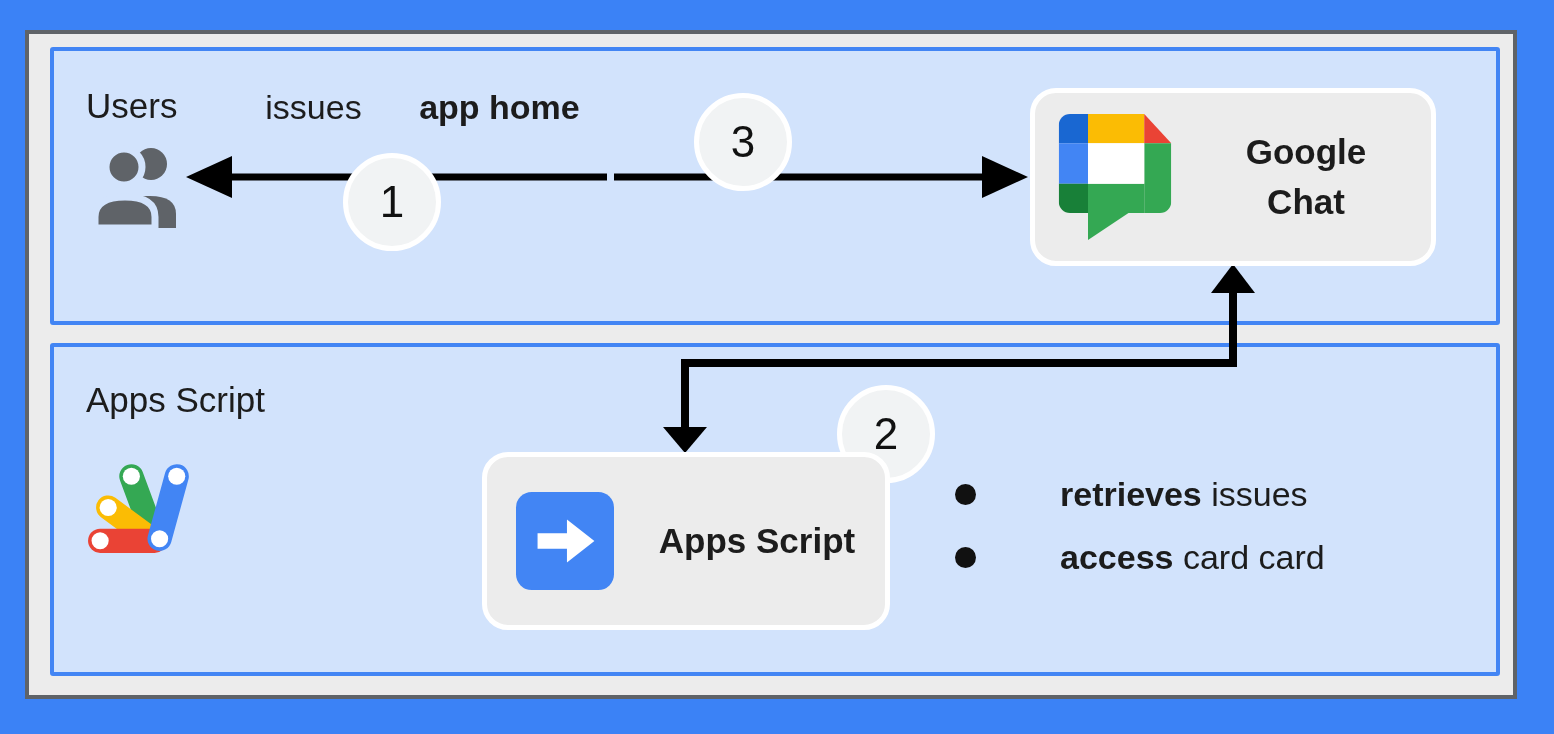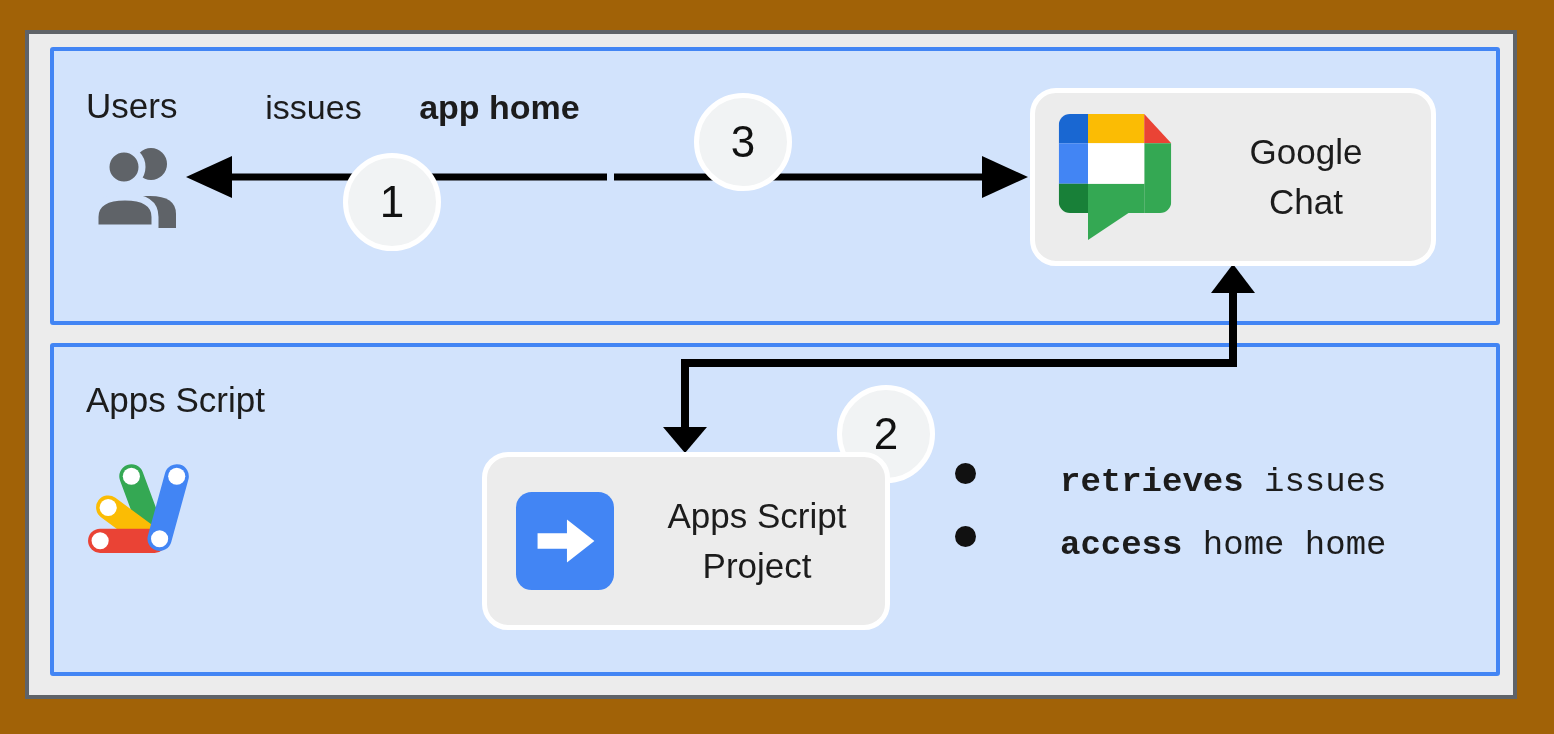--- a/index.html
+++ b/index.html
@@ -4,21 +4,21 @@
 <style>
   :root{
     --panel-fill:#d2e3fc; --panel-border:#4285f4; --frame-fill:#ececec; --frame-border:#5f6368;
     --node-fill:#ececec; --circle-fill:#f1f3f4; --arrow:#000000;
     --google-blue:#4285f4; --google-dark-blue:#1967d2; --google-yellow:#fbbc04;
     --google-red:#ea4335; --google-green:#34a853; --google-dark-green:#188038;
     --users-icon:#5f6368; --text:#1c1c1c;
   }
   html,body{margin:0;padding:0;background:#fff;}
   body{font-family:"Liberation Sans",sans-serif;color:var(--text);}
-  .canvas{position:relative;width:1554px;height:734px;background:#a16207;overflow:hidden;}
+  .canvas{position:relative;width:1554px;height:734px;background:#3b82f6;overflow:hidden;}
   .frame{position:absolute;left:25px;top:30px;width:1492px;height:669px;
     background:var(--frame-fill);border:4px solid var(--frame-border);box-sizing:border-box;}
   .panel{position:absolute;background:var(--panel-fill);border:4px solid var(--panel-border);
     box-sizing:border-box;border-radius:3px;}
   .panel-users{left:50px;top:47px;width:1450px;height:278px;}
   .panel-apps-script{left:50px;top:343px;width:1450px;height:333px;}
   .lane-label{position:absolute;font-size:35px;color:var(--text);}
   .users-label{left:86px;top:86px;}
   .apps-script-label{left:86px;top:380px;}
   .arrow-layer{position:absolute;left:0;top:0;width:1554px;height:734px;pointer-events:none;}
@@ -29,26 +29,26 @@
   .circle-3{left:694px;top:93px;}
   .circle-2{left:837px;top:385px;}
   .edge-label{position:absolute;font-size:34px;text-align:center;color:var(--text);}
   .edge-label b{font-weight:700;margin-left:48px;}
   .label-access{left:255px;top:88px;width:335px;}
   .label-card{left:580px;top:222px;width:315px;}
   .node{position:absolute;background:var(--node-fill);border:5px solid #fff;border-radius:26px;
     box-sizing:border-box;display:flex;align-items:center;}
   .node-chat{left:1030px;top:88px;width:406px;height:178px;padding-left:22px;gap:24px;}
   .node-project{left:482px;top:452px;width:408px;height:178px;padding-left:28px;gap:30px;}
-  .node-label{flex:1;font-size:35px;font-weight:400;text-align:center;line-height:1.42;padding-right:16px;}
+  .node-label{flex:1;font-size:35px;font-weight:700;text-align:center;line-height:1.42;padding-right:16px;}
   .logo{flex:0 0 auto;display:block;}
   .as-logo{position:absolute;left:84px;top:452px;}
   .users-icon{position:absolute;left:90px;top:136px;}
   .bullets{position:absolute;left:940px;top:463px;width:480px;list-style:none;margin:0;padding:0;}
-  .bullet-row{display:flex;align-items:flex-start;height:63px;font-family:Liberation Mono, monospace;}
+  .bullet-row{display:flex;align-items:center;height:63px;}
   .bullet-dot{width:21px;height:21px;border-radius:50%;background:#111;margin-left:15px;margin-right:84px;flex:0 0 auto;}
   .bullet-text{font-size:34px;white-space:pre;}
   .bullet-text b{font-weight:700;}
 </style>
 </head>
 <body>
 
 <div class="canvas">
   <div class="frame"></div>
 
@@ -139,27 +139,26 @@
     </g>
   </svg>
 
   <div class="node node-project">
     <svg class="logo" width="100" height="98" viewBox="0 0 100 100">
       <rect x="0" y="0" width="100" height="100" rx="16" style="fill:var(--google-blue)"></rect>
       <polygon points="22,42 52,42 52,28 80,50 52,72 52,58 22,58" fill="#ffffff"></polygon>
     </svg>
     <div class="node-label">
       <span>Apps Script</span><br>
-      <span>Project</span>
     </div>
   </div>
 
   <ul class="bullets">
     <li class="bullet-row">
       <span class="bullet-dot"></span>
       <span class="bullet-text"><b>retrieves</b><span> issues</span></span>
     </li>
     <li class="bullet-row">
       <span class="bullet-dot"></span>
-      <span class="bullet-text"><b>access</b><span> home home</span></span>
+      <span class="bullet-text"><b>access</b><span> card card</span></span>
     </li>
   </ul>
 </div>
 
 </body></html>

